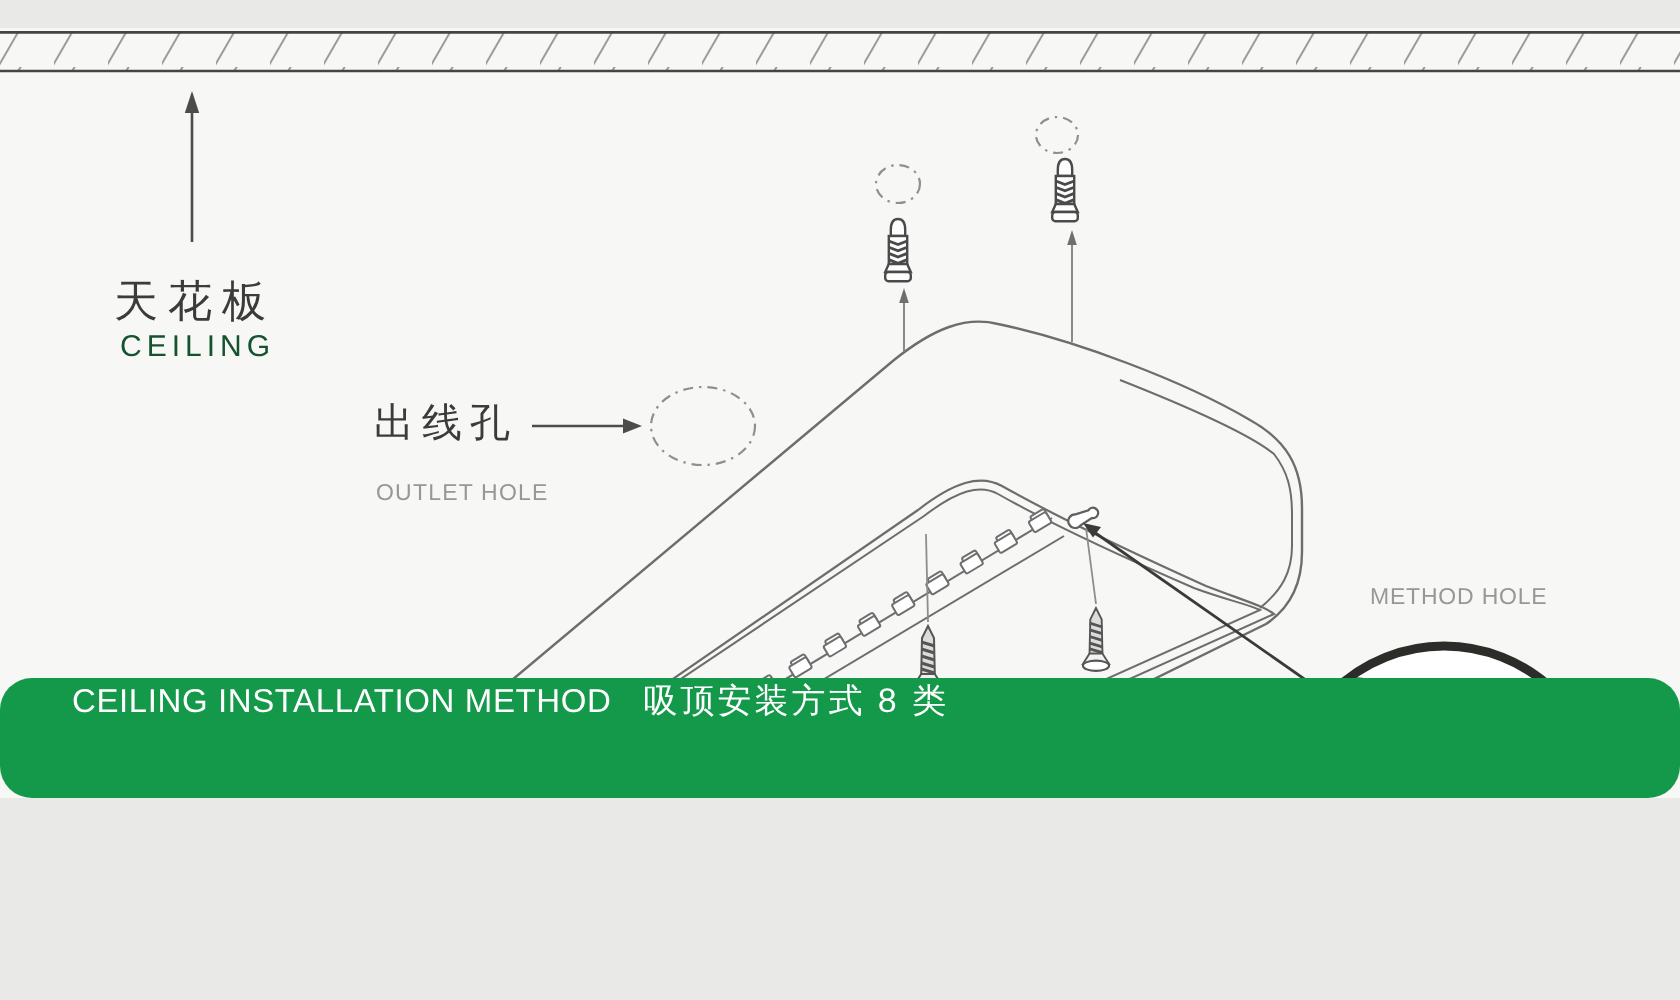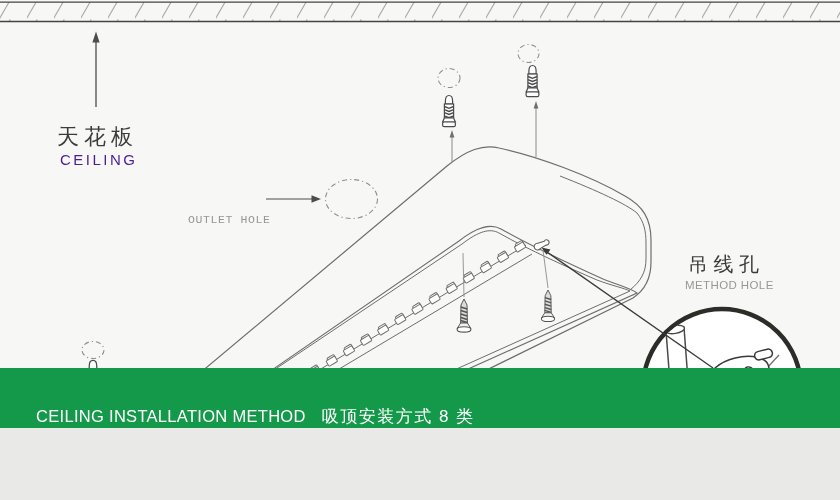--- a/index.html
+++ b/index.html
@@ -1,29 +1,29 @@
 <!DOCTYPE html>
 <html><head>
 <meta charset="utf-8">
 <style>
   html,body{margin:0;padding:0;}
   body{font-family:"Liberation Sans","DejaVu Sans",sans-serif;background:#e9e9e7;}
-  .stage{position:relative;width:840px;height:428px;background:#f7f7f5;overflow:hidden;}
+  .stage{position:relative;width:840px;height:385px;background:#f7f7f5;overflow:hidden;margin-top:14px;}
   .diagram-svg{position:absolute;left:0;top:0;}
   .lbl{position:absolute;white-space:nowrap;}
   .lbl-zh{color:#3b3b39;font-weight:500;}
   .lbl-en{color:#a6a6a4;font-weight:400;}
   .ceiling-zh{left:57px;top:122px;font-size:22px;letter-spacing:5px;}
-  .ceiling-en{left:60px;top:151px;font-size:15px;letter-spacing:2.5px;color:#4c1d95;}
+  .ceiling-en{left:60px;top:151px;font-size:15px;letter-spacing:2.5px;color:#14532d;}
   .outlet-zh{left:187px;top:184px;font-size:20px;letter-spacing:4px;}
-  .outlet-en{left:188px;top:213px;font-size:11.5px;letter-spacing:.6px;color:#979795;font-family:Liberation Mono, monospace;}
+  .outlet-en{left:188px;top:227px;font-size:11.5px;letter-spacing:.6px;color:#979795;}
   .hanging-zh{left:688px;top:251px;font-size:20px;letter-spacing:5.5px;}
   .hanging-en{left:685px;top:279px;font-size:11.5px;letter-spacing:.4px;color:#979795;}
   .footer{position:absolute;left:0;bottom:0;width:840px;height:60px;background:#14994a;
-          display:flex;align-items:flex-end;z-index:5;}
+          display:flex;align-items:flex-start;z-index:5;border-radius:16px;}
   .footer-inner{padding-left:36px;color:#ffffff;display:flex;align-items:baseline;gap:16px;}
   .footer-en{font-size:16.5px;letter-spacing:.3px;font-weight:400;}
   .footer-zh{font-size:17px;letter-spacing:1.5px;font-weight:400;}
 </style>
 </head>
 <body>
 
 <div class="stage">
 
   <svg class="diagram-svg" width="840" height="500" viewBox="0 0 840 500">
@@ -175,23 +175,23 @@
         <g transform="translate(763.5,354.5) rotate(-14)">
           <rect x="-9" y="-4.2" width="18" height="8.4" rx="4.1" fill="#ffffff" stroke="#3a3a38" stroke-width="1.5"></rect>
         </g>
       </g>
     </g>
   </svg>
 
   <div class="lbl lbl-zh ceiling-zh">天花板</div>
   <div class="lbl lbl-en ceiling-en">CEILING</div>
 
+  <div class="lbl lbl-zh outlet-zh">出线孔</div>
   <div class="lbl lbl-en outlet-en">OUTLET HOLE</div>
 
-  <div class="lbl lbl-zh hanging-zh">吊线孔</div>
   <div class="lbl lbl-en hanging-en">METHOD HOLE</div>
 
   <div class="footer">
     <div class="footer-inner">
       <span class="footer-en">CEILING INSTALLATION METHOD</span>
       <span class="footer-zh">吸顶安装方式 8 类</span>
     </div>
   </div>
 
 </div>

